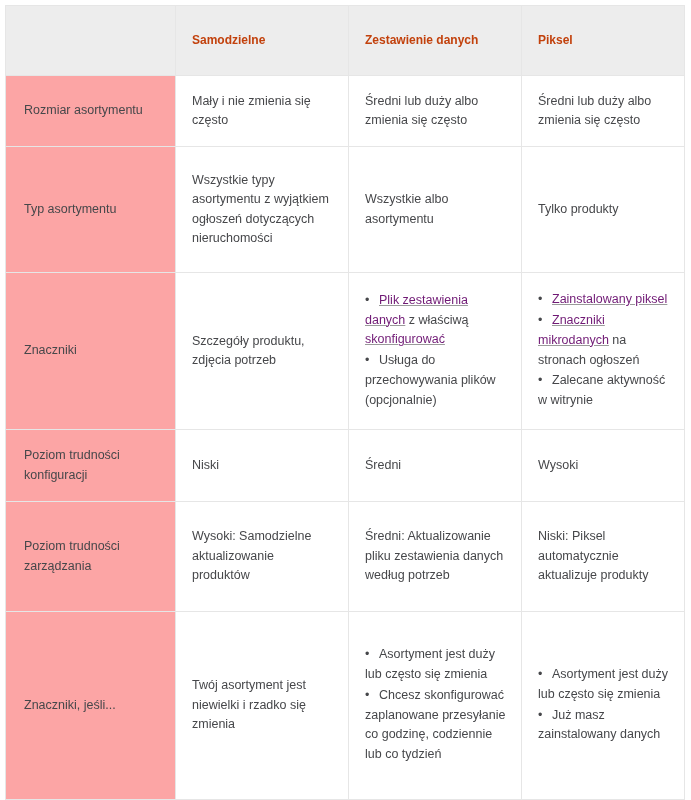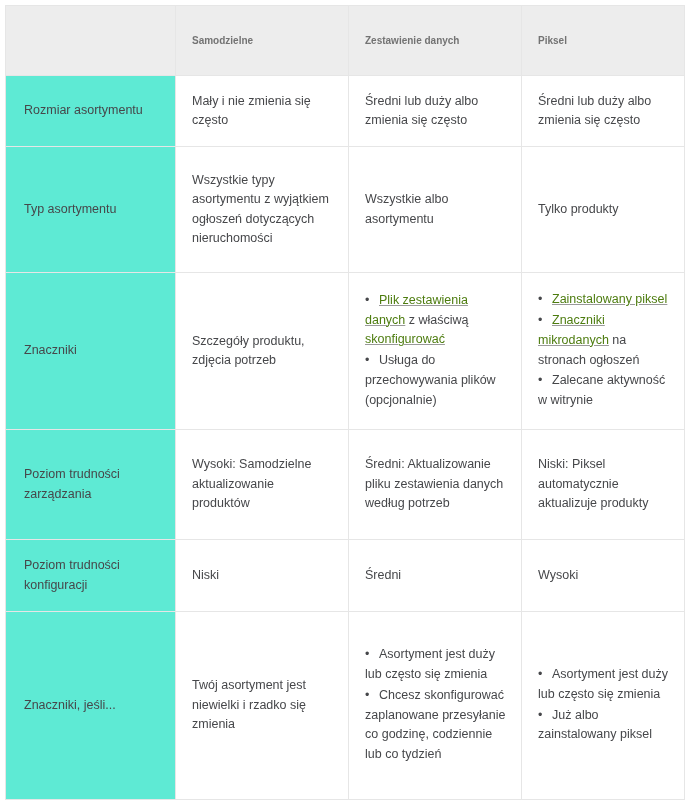--- a/index.html
+++ b/index.html
@@ -42,32 +42,32 @@
     text-align: left;
     color: #46474a;
   }
 
   
   thead tr.header-row th {
     background: #ededed;
     height: 70px;
     box-sizing: border-box;
     font-weight: bold;
-    color: #737373;
-    font-size: 10px;
+    color: #c2410c;
+    font-size: 12px;
     vertical-align: middle;
     padding-left: 16px;
   }
   thead tr.header-row th.corner-cell {
     background: #ededed;
   }
 
   
   tbody th.row-label {
-    background: #5eead4;
+    background: #fca5a5;
     color: #46474a;
     font-weight: normal;
     font-size: 12.5px;
     padding-left: 18px;
     padding-right: 10px;
     line-height: 1.55;
   }
 
   tbody td.cell {
     background: #ffffff;
@@ -88,21 +88,21 @@
   ul.bullets li .dot {
     display: inline-block;
     width: 14px;
     color: #46474a;
     font-size: 12.5px;
   }
   ul.bullets li .dot::before {
     content: "\2022";
   }
   a.link {
-    color: #4d7c0f;
+    color: #701a75;
     text-decoration: underline;
     text-decoration-color: #9a9a9a;
   }
 </style>
 </head>
 <body>
 
 <div class="page">
   <table class="compare">
     <colgroup>
@@ -142,43 +142,43 @@
             </ul>
           </td>
           <td class="cell">
             <ul class="bullets">
               <li><span class="dot"></span><a class="link" href="#">Zainstalowany piksel</a></li>
               <li><span class="dot"></span><a class="link" href="#">Znaczniki mikrodanych</a><span> na stronach ogłoszeń</span></li>
               <li><span class="dot"></span><span>Zalecane aktywność w witrynie</span></li>
             </ul>
           </td>
         </tr>
+        <tr style="height: 72px;">
+          <th class="row-label">Poziom trudności konfiguracji</th>
+          <td class="cell"><span>Niski</span></td>
+          <td class="cell"><span>Średni</span></td>
+          <td class="cell"><span>Wysoki</span></td>
+        </tr>
         <tr style="height: 110px;">
           <th class="row-label">Poziom trudności zarządzania</th>
           <td class="cell"><span>Wysoki: Samodzielne aktualizowanie produktów</span></td>
           <td class="cell"><span>Średni: Aktualizowanie pliku zestawienia danych według potrzeb</span></td>
           <td class="cell"><span>Niski: Piksel automatycznie aktualizuje produkty</span></td>
-        </tr>
-        <tr style="height: 72px;">
-          <th class="row-label">Poziom trudności konfiguracji</th>
-          <td class="cell"><span>Niski</span></td>
-          <td class="cell"><span>Średni</span></td>
-          <td class="cell"><span>Wysoki</span></td>
         </tr>
         <tr style="height: 188px;">
           <th class="row-label">Znaczniki, jeśli...</th>
           <td class="cell"><span>Twój asortyment jest niewielki i rzadko się zmienia</span></td>
           <td class="cell">
             <ul class="bullets">
               <li><span class="dot"></span><span>Asortyment jest duży lub często się zmienia</span></li>
               <li><span class="dot"></span><span>Chcesz skonfigurować zaplanowane przesyłanie co godzinę, codziennie lub co tydzień</span></li>
             </ul>
           </td>
           <td class="cell">
             <ul class="bullets">
               <li><span class="dot"></span><span>Asortyment jest duży lub często się zmienia</span></li>
-              <li><span class="dot"></span><span>Już albo zainstalowany piksel</span></li>
+              <li><span class="dot"></span><span>Już masz zainstalowany danych</span></li>
             </ul>
           </td>
         </tr>
       </tbody>
   </table>
 </div>
 
 </body></html>

